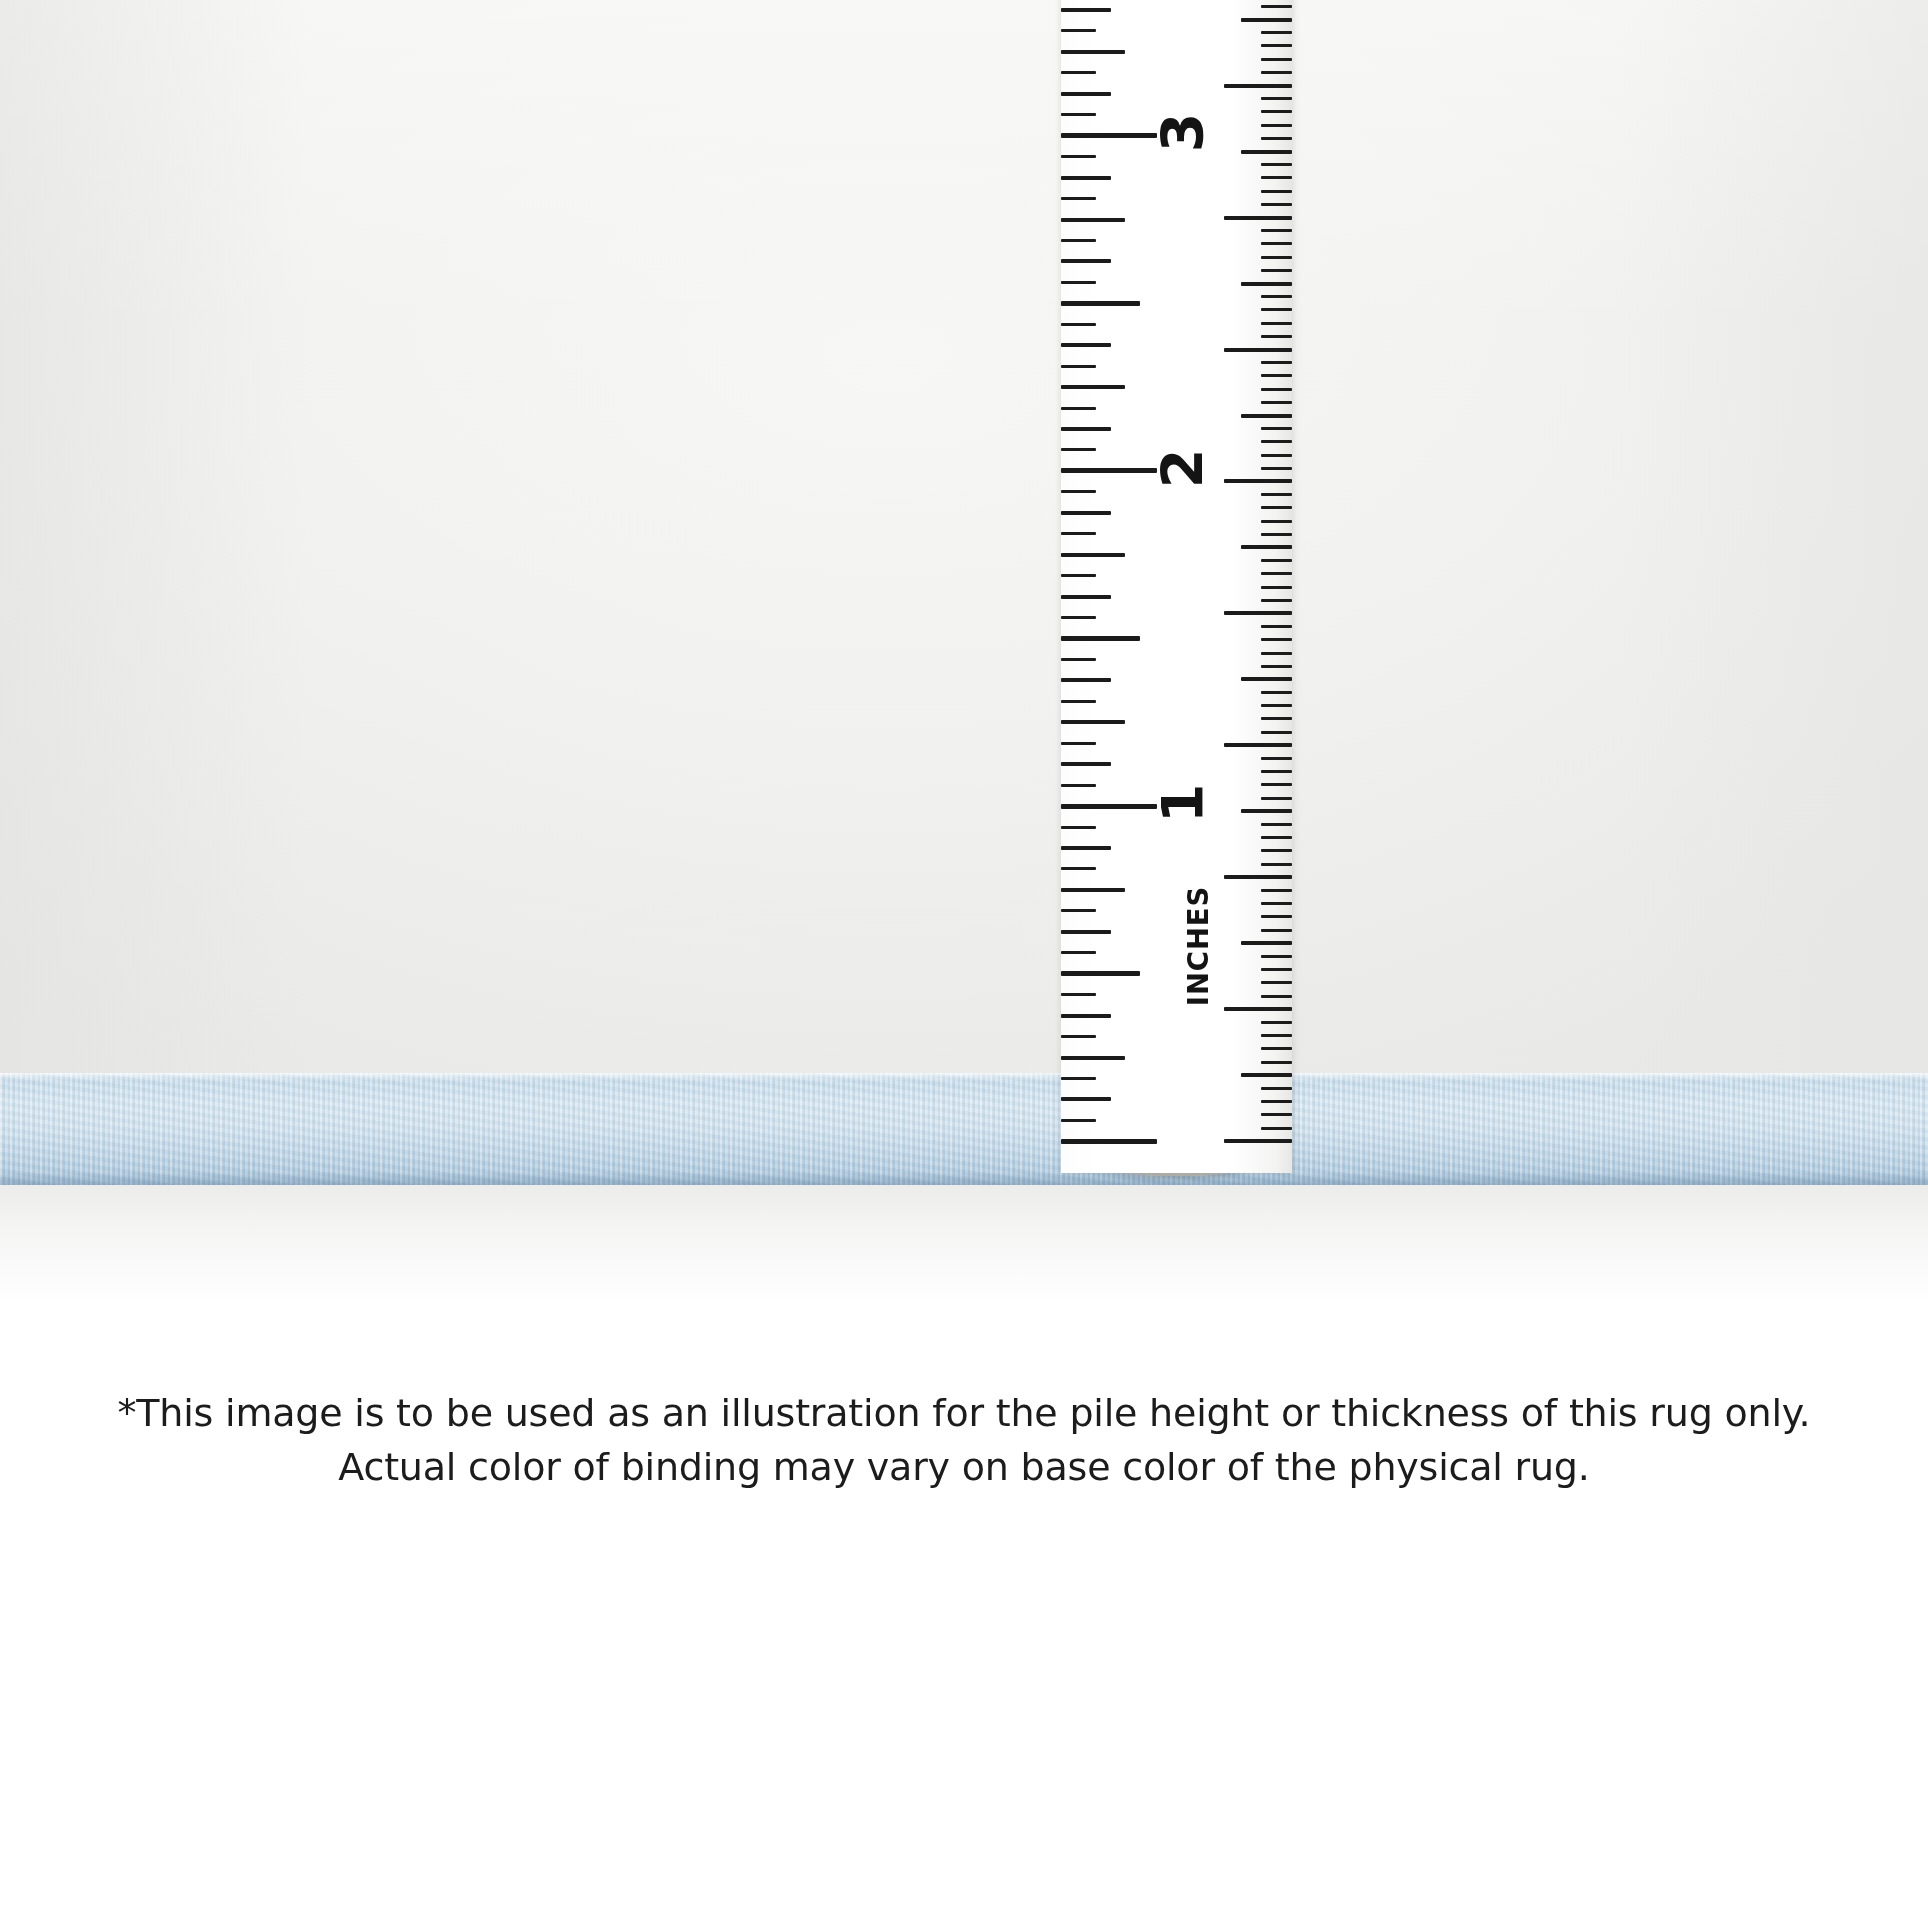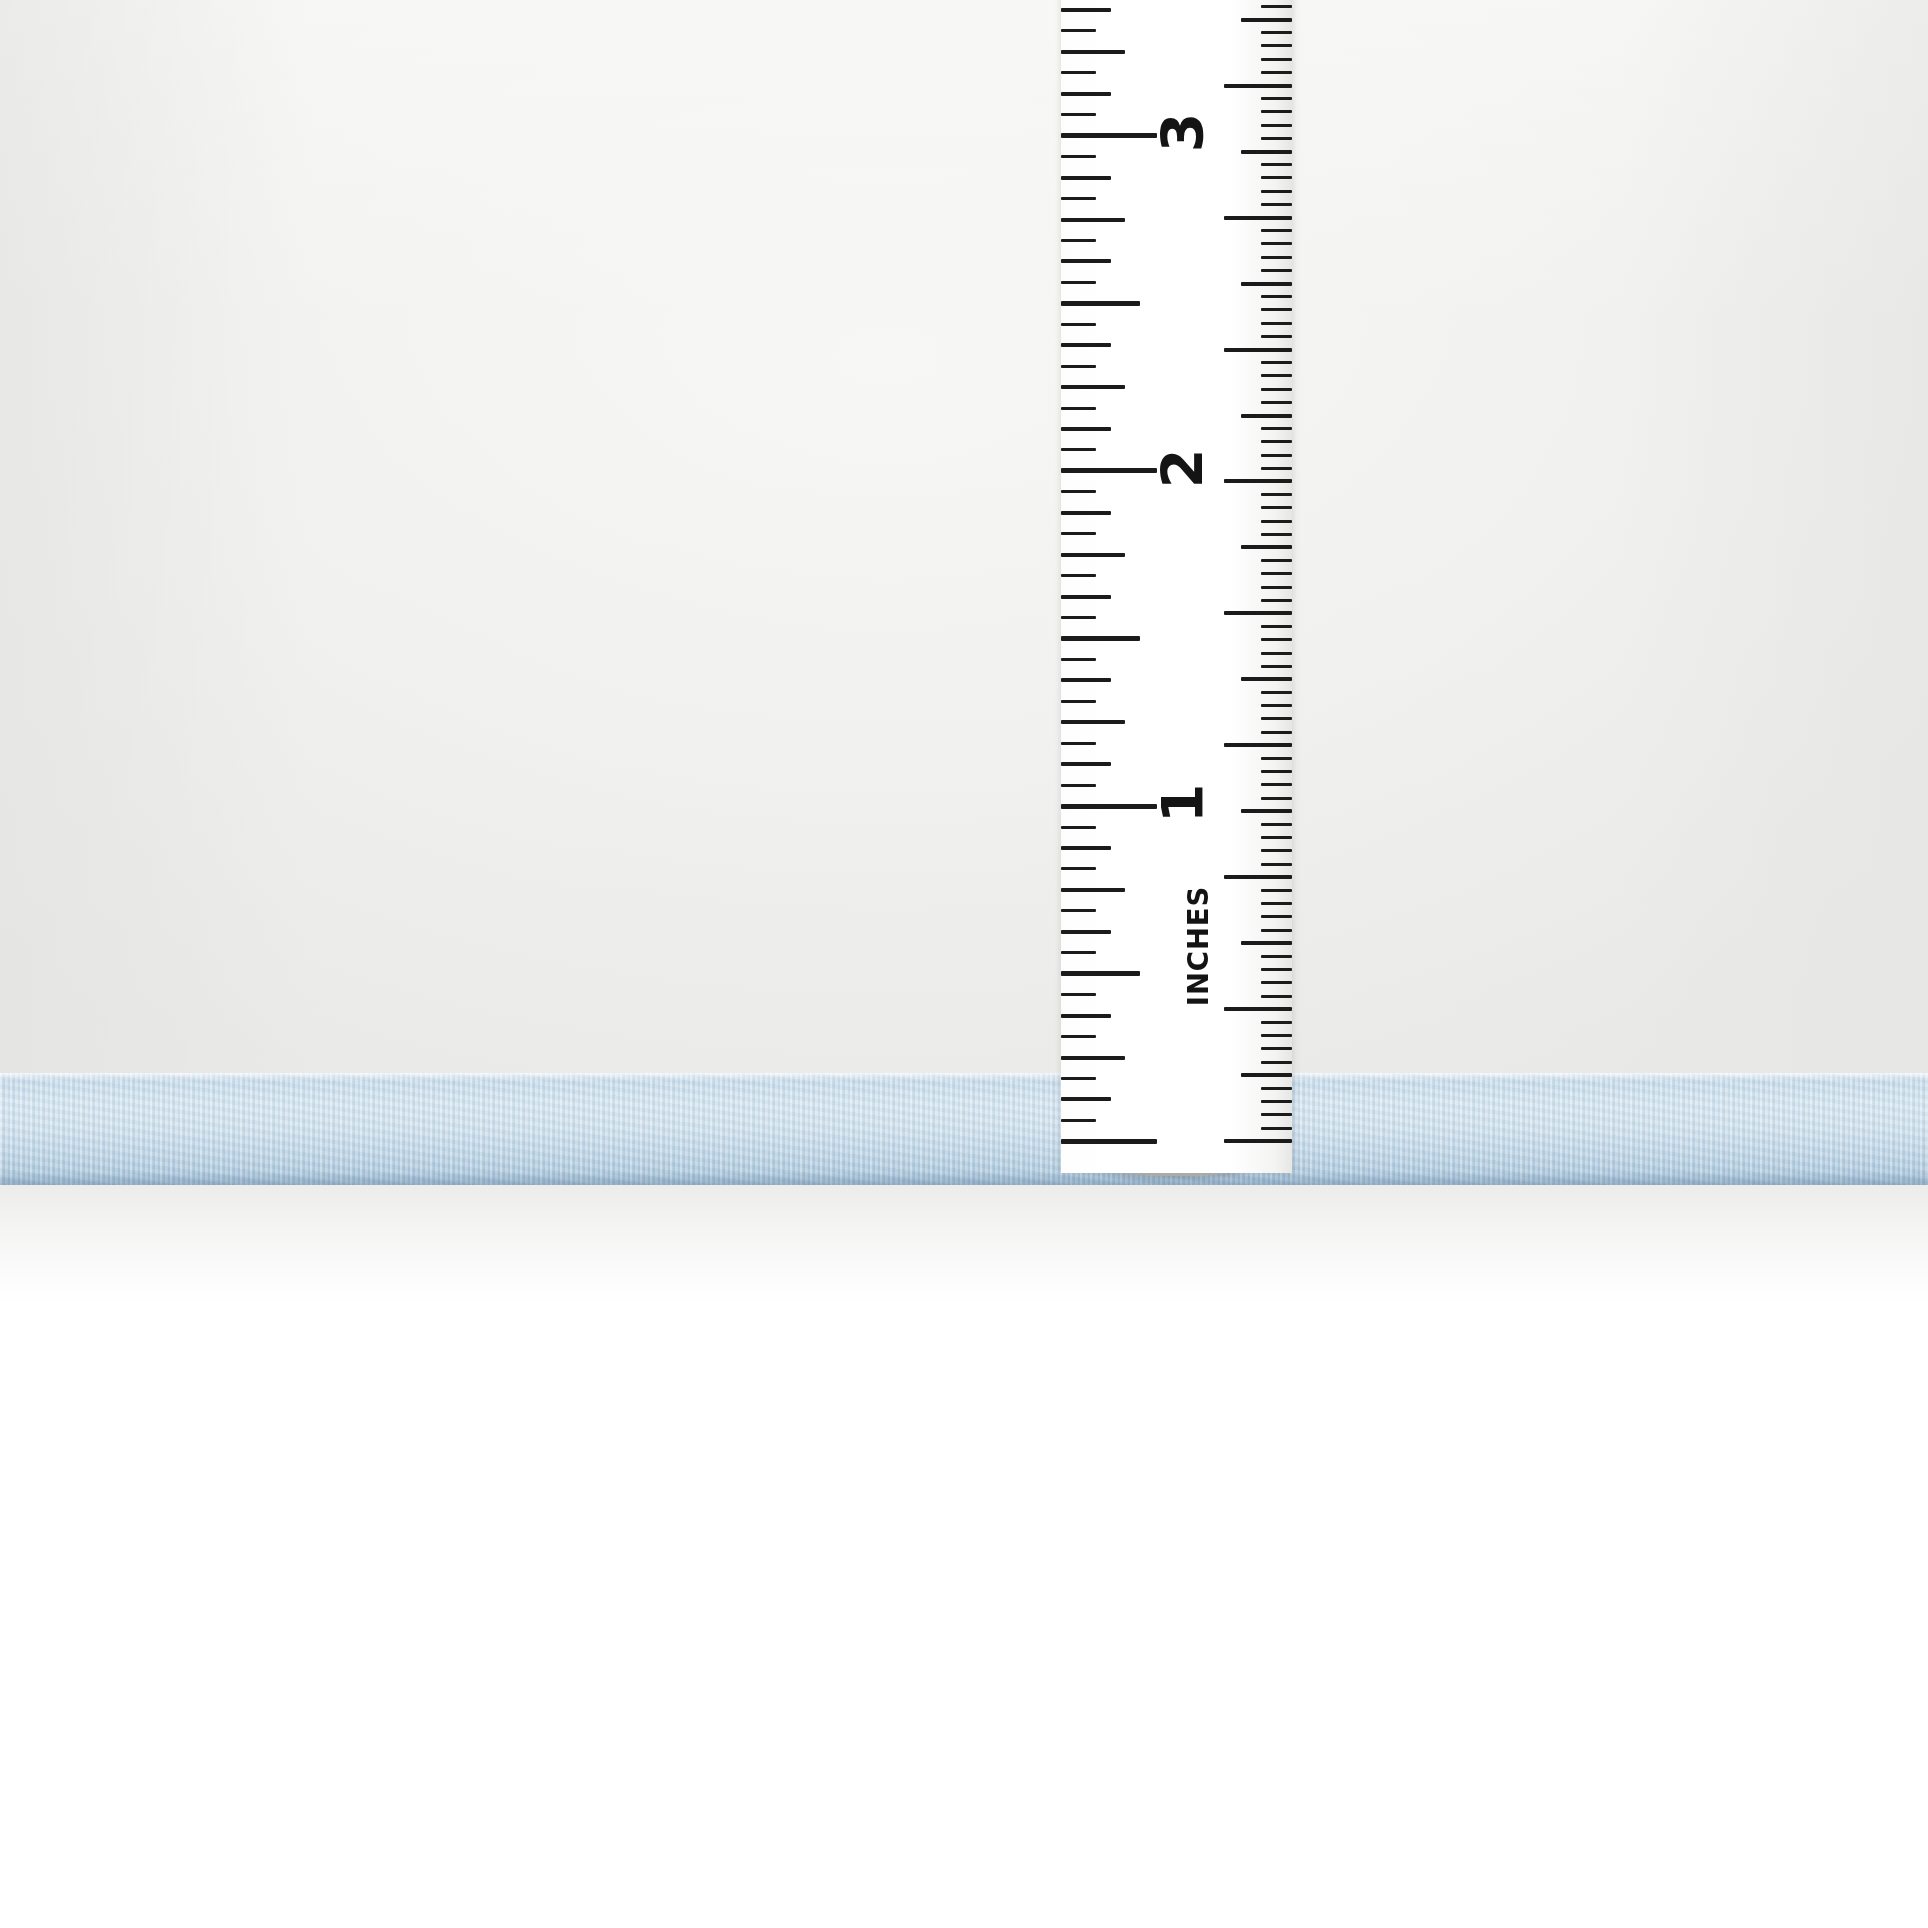--- a/index.html
+++ b/index.html
@@ -380,16 +380,18 @@
 
       <div class="num" id="num-3" style="top: 108px; left: 103px;">3</div>
       <div class="num" id="num-2" style="top: 444px; left: 103px;">2</div>
       <div class="num" id="num-1" style="top: 779px; left: 103px;">1</div>
       <div class="inches-label" id="inches" style="top: 934px; left: 77px;">INCHES</div>
     </div>
 
   </div>
 
   <div class="caption">
+    <span class="line">*This image is to be used as an illustration for the pile height or thickness of this rug only.</span>
+    <span class="line">Actual color of binding may vary on base color of the physical rug.</span>
   </div>
 
 </div>
 
 
 </body></html>

